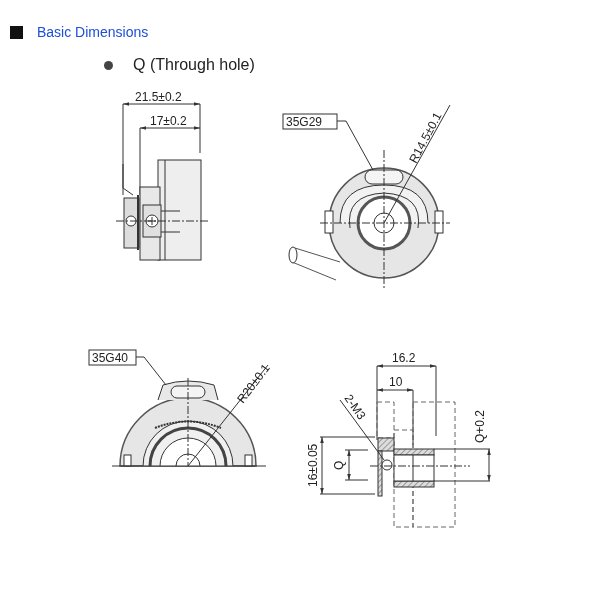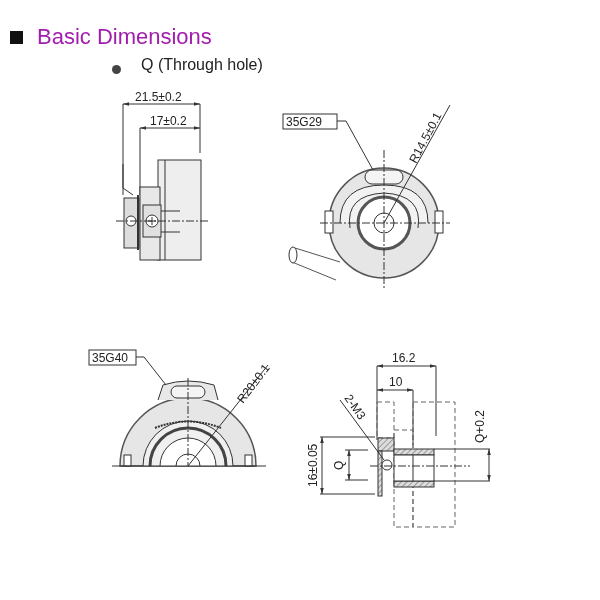--- a/index.html
+++ b/index.html
@@ -1,20 +1,20 @@
 <!DOCTYPE html>
 <html><head>
 <meta charset="utf-8">
 <style>
   html,body{margin:0;padding:0;background:#fff;}
   body{width:600px;height:600px;position:relative;overflow:hidden;font-family:"Liberation Sans",sans-serif;color:#222;}
   .hdr{position:absolute;left:10px;top:24px;display:flex;align-items:center;}
   .hdr .sq{width:13px;height:13px;background:#111;margin-right:14px;}
-  .hdr .t{font-size:22px;color:#a21caf;}
-  .sub{position:absolute;left:112px;top:56px;display:flex;align-items:flex-end;}
+  .hdr .t{font-size:14px;color:#1d4ed8;}
+  .sub{position:absolute;left:104px;top:56px;display:flex;align-items:center;}
   .sub .dot{width:9px;height:9px;border-radius:50%;background:#444;margin-right:20px;}
   .sub .t{font-size:16px;color:#222;}
   svg{position:absolute;left:0;top:0;}
   .dim{font-family:"Liberation Sans",sans-serif;font-size:12px;fill:#222;}
   .lbl{font-family:"Liberation Sans",sans-serif;font-size:12px;fill:#222;}
 </style>
 </head>
 <body>
 
 <div class="hdr">

